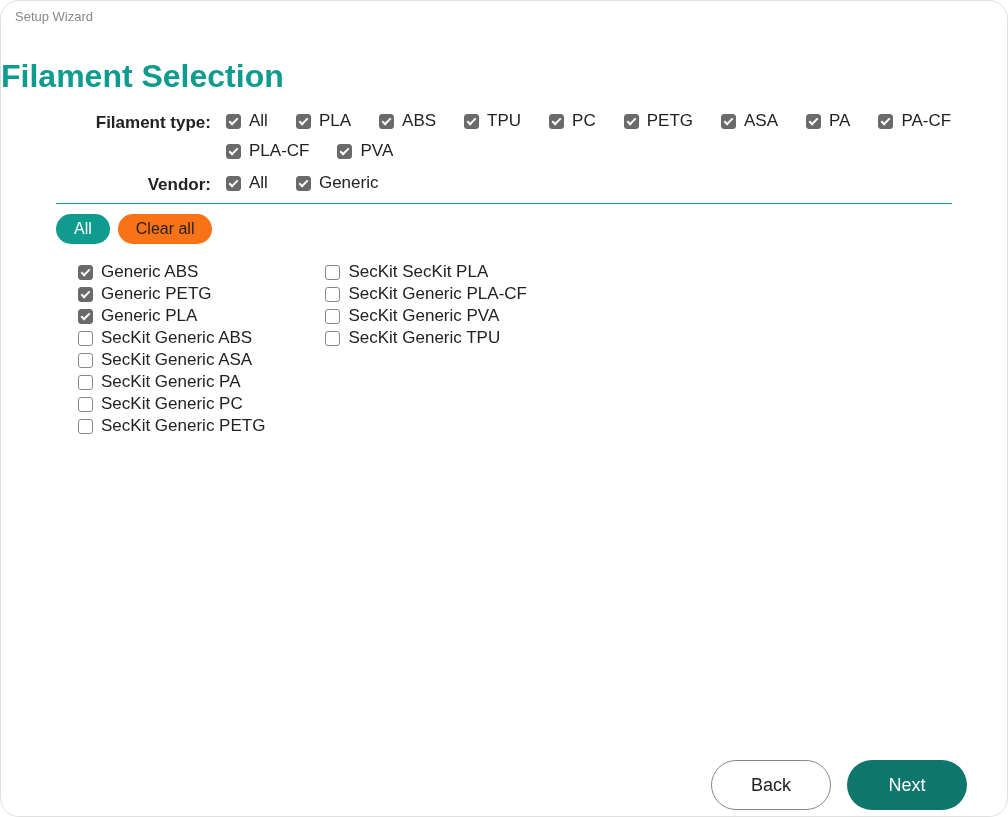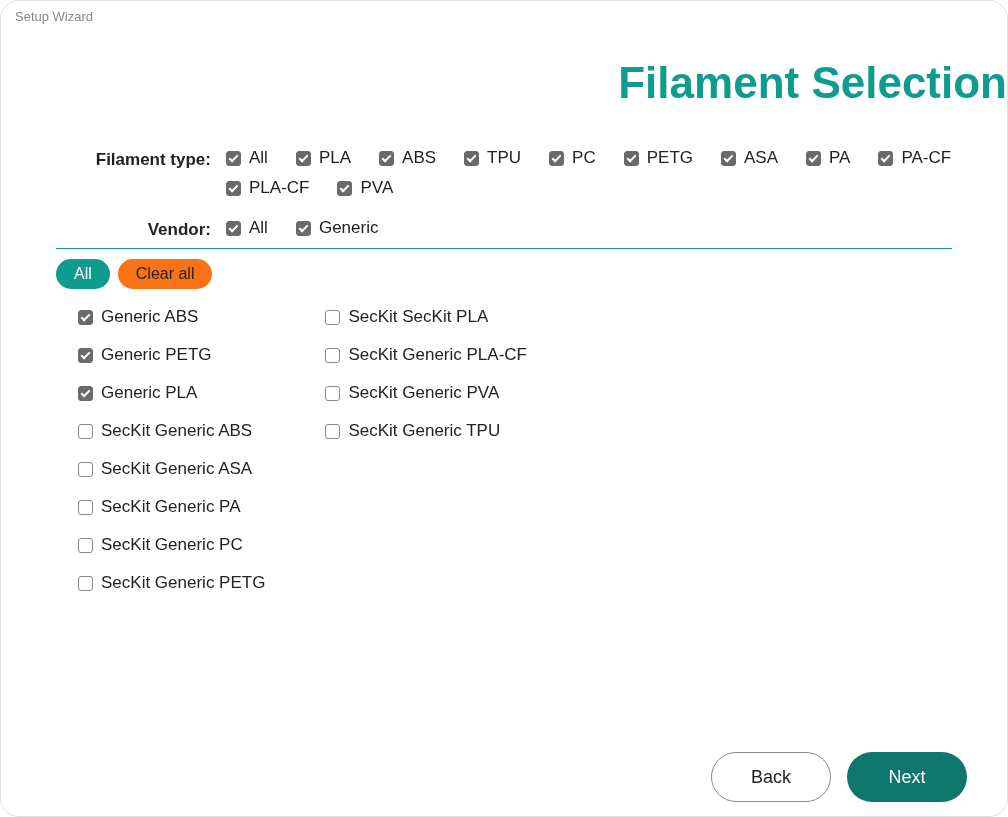--- a/index.html
+++ b/index.html
@@ -18,34 +18,34 @@
       border-radius: 19px;
       position: relative;
       background: #fff;
     }
     .titlebar {
       padding: 8px 14px 4px 14px;
       font-size: 13px;
       color: #888;
     }
     .page-title {
-      text-align: right;
-      font-size: 44px;
+      text-align: left;
+      font-size: 32px;
       font-weight: 600;
       color: #0f9b8e;
       margin-top: 30px;
-      margin-bottom: 40px;
+      margin-bottom: 16px;
     }
     .content {
       padding: 0 55px;
     }
     .filter-row {
       display: flex;
       align-items: flex-start;
-      margin-bottom: 20px;
+      margin-bottom: 12px;
     }
     .filter-label {
       width: 170px;
       text-align: right;
       font-weight: 700;
       font-size: 17px;
       color: #222;
       padding-right: 15px;
       padding-top: 2px;
       flex-shrink: 0;
@@ -88,21 +88,21 @@
       color: #222;
     }
     .filament-lists {
       display: flex;
       gap: 60px;
       padding-left: 22px;
     }
     .filament-col {
       display: flex;
       flex-direction: column;
-      gap: 18px;
+      gap: 2px;
     }
     .cb-item {
       display: inline-flex;
       align-items: center;
       gap: 8px;
     }
     .cb-item label {
       font-size: 17px;
       color: #222;
       cursor: pointer;
@@ -128,21 +128,21 @@
       left: 4px;
       top: 1px;
       width: 3px;
       height: 7px;
       border: solid #fff;
       border-width: 0 2px 2px 0;
       transform: rotate(45deg);
     }
     .footer {
       position: absolute;
-      bottom: 14px;
+      bottom: 6px;
       right: 40px;
       display: flex;
       gap: 16px;
     }
     .nav-btn {
       width: 120px;
       height: 50px;
       border-radius: 25px;
       font-size: 18px;
       cursor: pointer;

